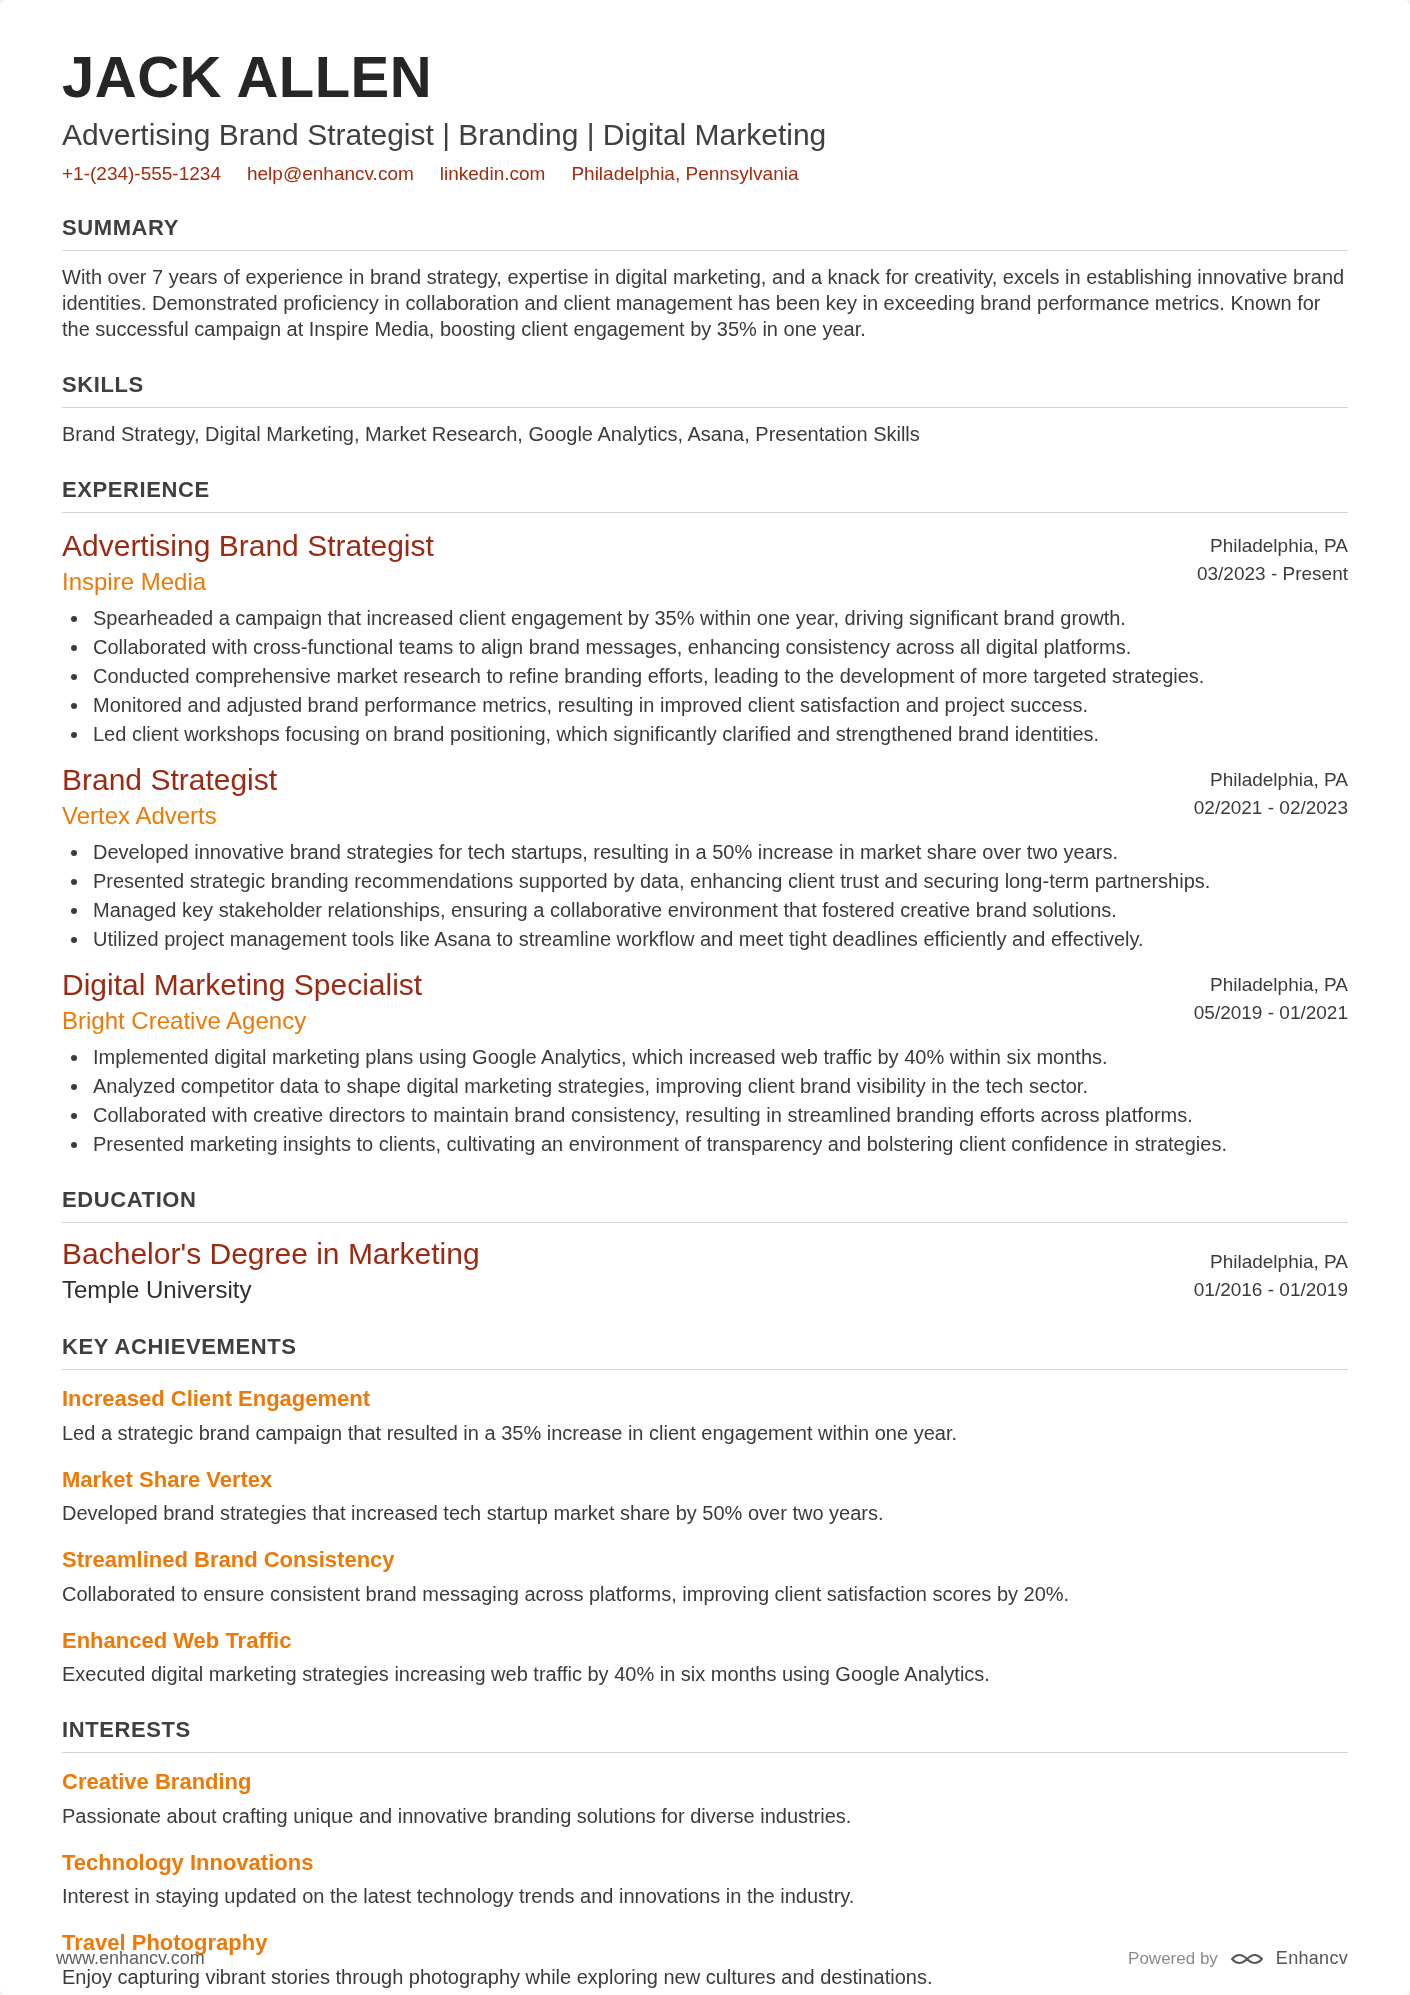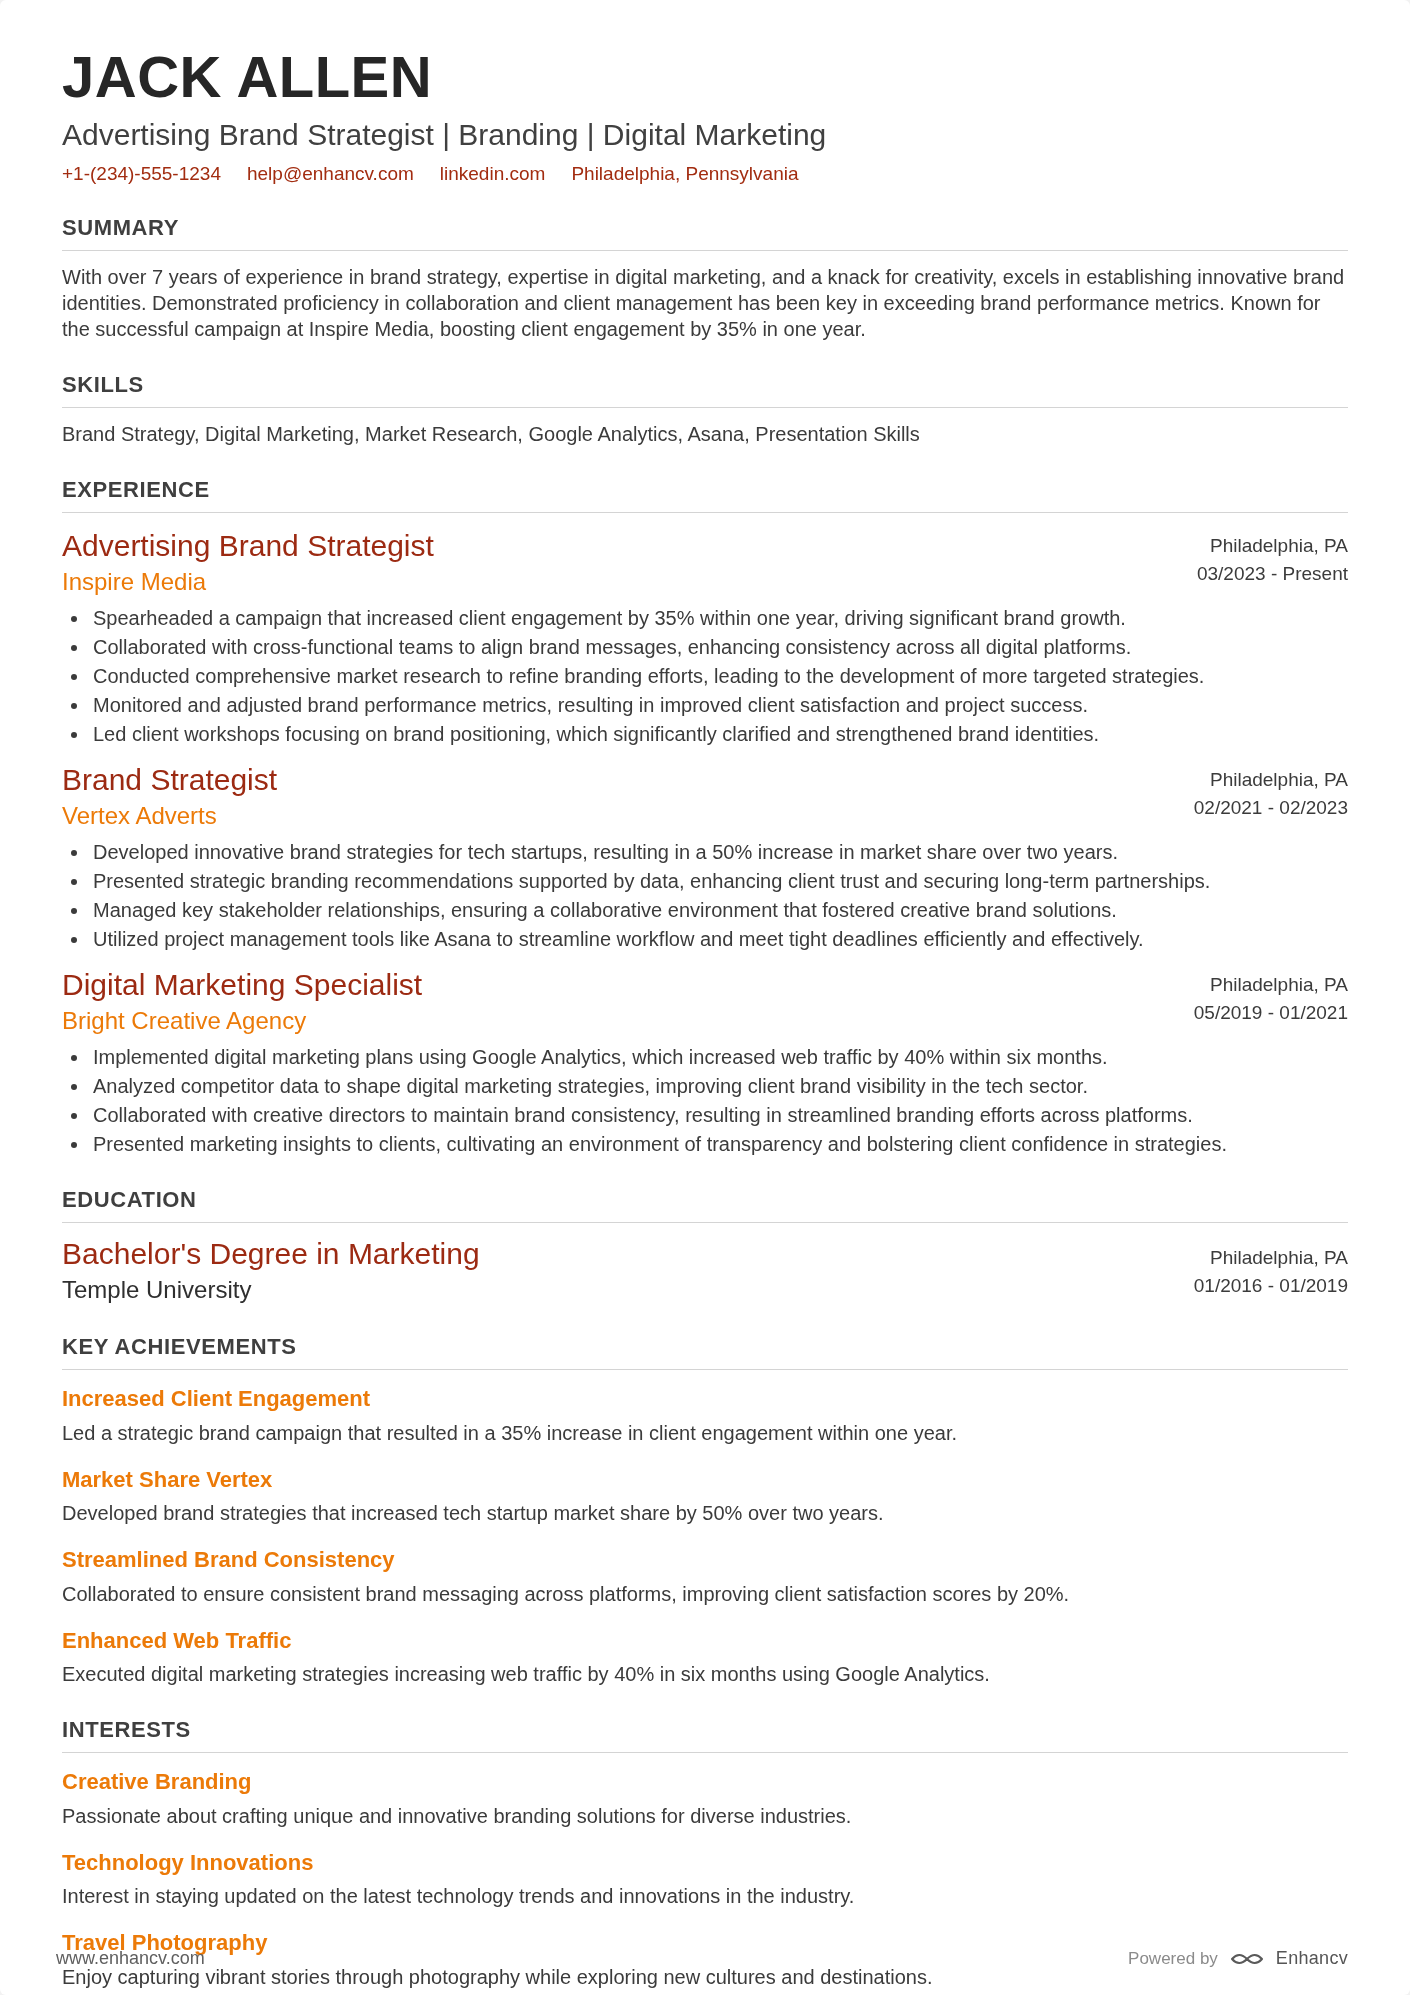--- a/index.html
+++ b/index.html
@@ -35,21 +35,21 @@
   .body-text{font-size:20px;line-height:26px;color:#3b3b3b;margin:13px 0 0}
   
   .job{margin-top:15px}
   .job-head{display:flex;justify-content:space-between;align-items:flex-start}
   .job-title{font-size:30px;font-weight:400;color:#9c2a12;margin:0;line-height:1.2}
   .job-company{font-size:24px;color:#ec7a08;margin-top:3px;line-height:1.25}
   .job-meta{text-align:right;font-size:19px;color:#3b3b3b;line-height:28px;white-space:nowrap;padding-top:4px}
   ul.bullets{margin:8px 0 0;padding-left:28px}
   .bullets li{font-size:20px;line-height:26px;margin-bottom:3px;padding-left:3px}
   
-  .edu-head{display:flex;justify-content:space-between;align-items:center;margin-top:13px}
+  .edu-head{display:flex;justify-content:space-between;align-items:flex-end;margin-top:13px}
   .edu-degree{font-size:30px;font-weight:400;color:#9c2a12;margin:0;line-height:1.2}
   .edu-school{font-size:24px;color:#2f2f2f;margin-top:4px}
   
   .two-col{display:grid;grid-template-columns:1fr;column-gap:48px;row-gap:20px;margin-top:15px}
   .ach-title{font-size:22px;font-weight:700;color:#ec7a08;margin:0;line-height:1.25}
   .ach-text{font-size:20px;line-height:26px;margin:7px 0 0;color:#3b3b3b}
   
   .lang-row{display:grid;grid-template-columns:1fr 1fr 1fr;margin-top:16px}
   .lang-item{display:flex;align-items:baseline;gap:14px}
   .lang-name{font-size:24px;color:#9c2a12;font-weight:500}

